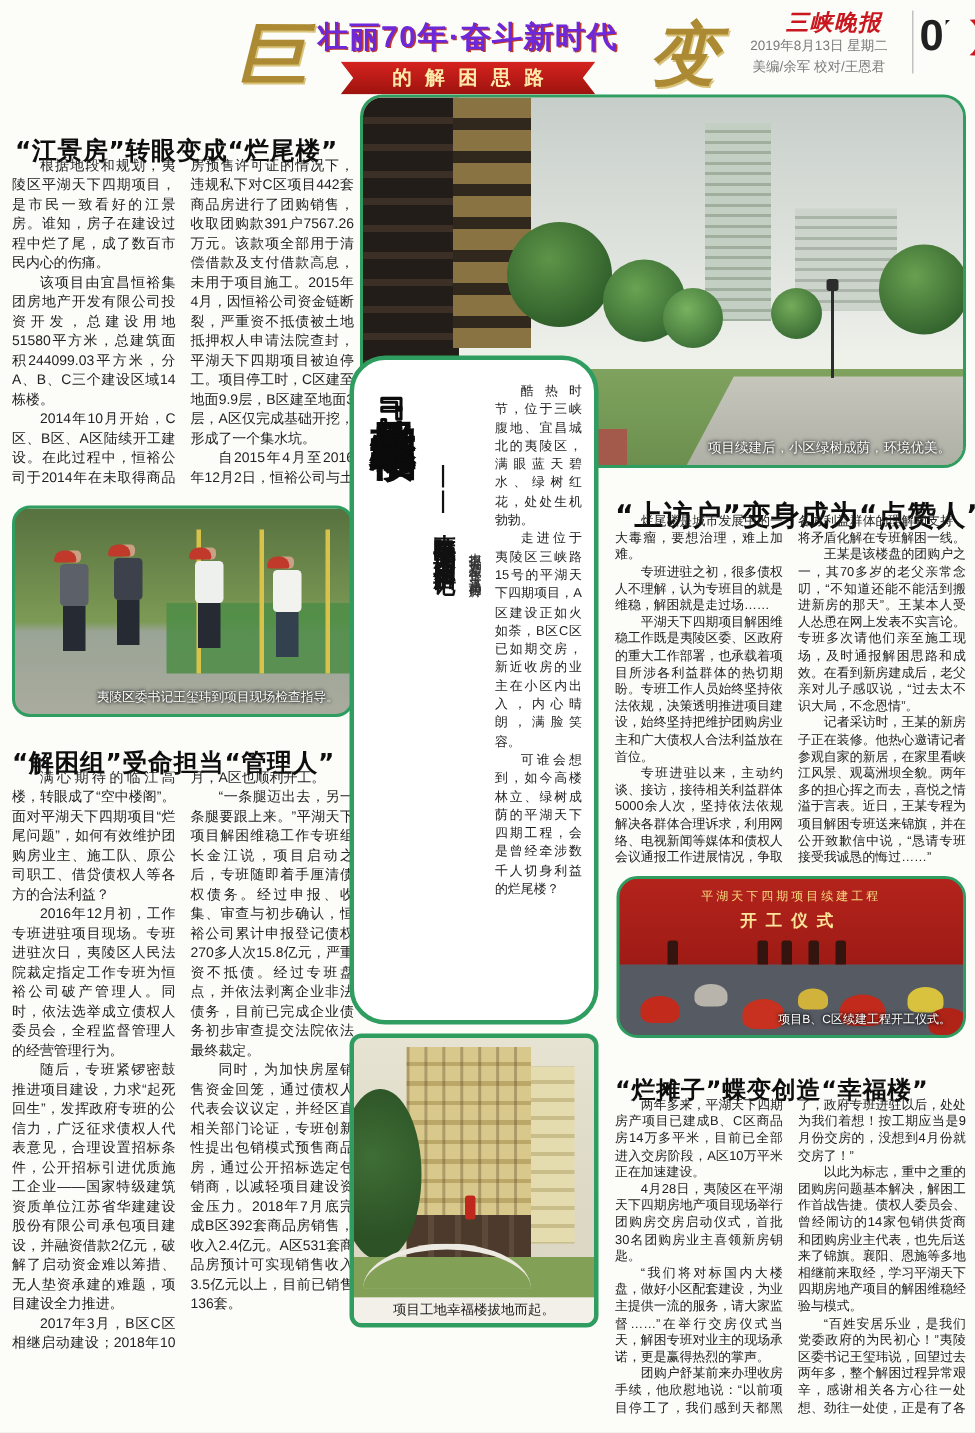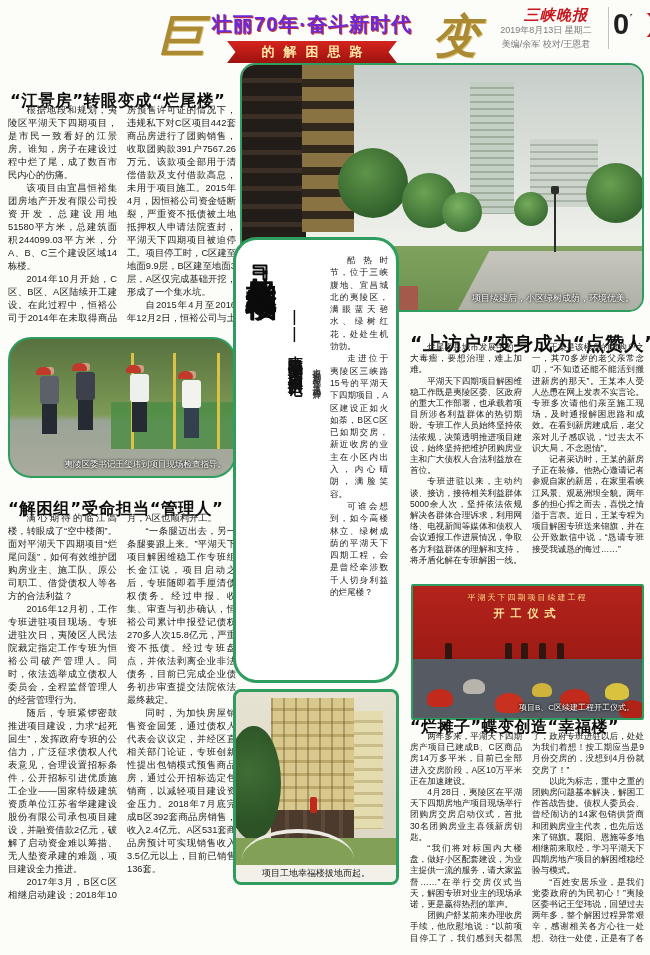--- a/index.html
+++ b/index.html
@@ -42,21 +42,21 @@
   .headline{position:absolute; font-size:16.5px; font-weight:800; color:#0e0e0e;
     letter-spacing:.5px; white-space:nowrap;
     font-family:"DejaVu Sans","Liberation Sans",sans-serif;}
   .body-cols{
     position:absolute; column-count:2; column-gap:10px; overflow:hidden;
     font-size:9.3px; line-height:13px; text-align:justify; color:#222;
   }
   .body-cols p{margin:0; text-indent:2em;}
   .body-cols.small{font-size:8.6px; line-height:11.2px;}
   
-  .frame{position:absolute; border:2px solid #2f9d5f; border-radius:23px;
+  .frame{position:absolute; border:2px solid #2f9d5f; border-radius:12px;
     overflow:hidden; background:#cfd5cc; box-sizing:border-box;}
   .caption{
     position:absolute; right:8px; bottom:5px; color:#fff; font-size:9px;
     text-shadow:0 0 3px rgba(0,0,0,.9), 0 0 2px rgba(0,0,0,.9); z-index:9;margin-top:13px;
   }
   
   .ph-top .sky{position:absolute; inset:0; background:linear-gradient(#c7cec9,#eef0ea 70%);}
   .bldg{position:absolute;}
   .b-dark1{left:0; top:0; width:16%; height:82%;
     background:repeating-linear-gradient(to bottom,#221d18 0 13px,#3c3026 13px 18px);}
@@ -237,27 +237,28 @@
     <div class="con-lawn"></div>
     <div class="con-rail"></div>
     <div class="con-capbar">
       <span class="cap">项目工地幸福楼拔地而起。</span>
     </div>
   </div>
 
   <h2 class="headline" style="left:410px; top:315px; font-size:19px;">“上访户”变身成为“点赞人”</h2>
   <div class="body-cols small" style="left:410px; top:342px; width:234px; height:238px;">
       <p>烂尾楼是城市发展中的一大毒瘤，要想治理，难上加难。</p>
+      <p>专班进驻之初，很多债权人不理解，认为专班目的就是维稳，解困就是走过场……</p>
       <p>平湖天下四期项目解困维稳工作既是夷陵区委、区政府的重大工作部署，也承载着项目所涉各利益群体的热切期盼。专班工作人员始终坚持依法依规，决策透明推进项目建设，始终坚持把维护团购房业主和广大债权人合法利益放在首位。</p>
       <p>专班进驻以来，主动约谈、接访，接待相关利益群体5000余人次，坚持依法依规解决各群体合理诉求，利用网络、电视新闻等媒体和债权人会议通报工作进展情况，争取各方利益群体的理解和支持，将矛盾化解在专班解困一线。</p>
       <p>王某是该楼盘的团购户之一，其70多岁的老父亲常念叨，“不知道还能不能活到搬进新房的那天”。王某本人受人怂恿在网上发表不实言论。专班多次请他们亲至施工现场，及时通报解困思路和成效。在看到新房建成后，老父亲对儿子感叹说，“过去太不识大局，不念恩情”。</p>
       <p>记者采访时，王某的新房子正在装修。他热心邀请记者参观自家的新居，在家里看峡江风景、观葛洲坝全貌。两年多的担心挥之而去，喜悦之情溢于言表。近日，王某专程为项目解困专班送来锦旗，并在公开致歉信中说，“恳请专班接受我诚恳的悔过……”</p>
     </div>
 
-  <div class="frame ph-cer" style="left:411px; top:584px; width:233px; height:136px; border-radius:2px;">
+  <div class="frame ph-cer" style="left:411px; top:584px; width:233px; height:108px; border-radius:14px;">
     <div class="cer-stage"></div>
     <div class="cer-t1">平湖天下四期项目续建工程</div>
     <div class="cer-t2">开工仪式</div>
     <div class="cer-fig" style="left:14%;"></div>
     <div class="cer-fig" style="left:40%;"></div>
     <div class="cer-fig" style="left:47%;"></div>
     <div class="cer-fig" style="left:55%;"></div>
     <div class="cer-fig" style="left:63%;"></div>
     <div class="hat" style="left:6%; bottom:8%; width:26px; height:18px; background:#c22a1c;"></div>
     <div class="hat" style="left:22%; bottom:18%; width:22px; height:15px; background:#b8b4ac;"></div>

